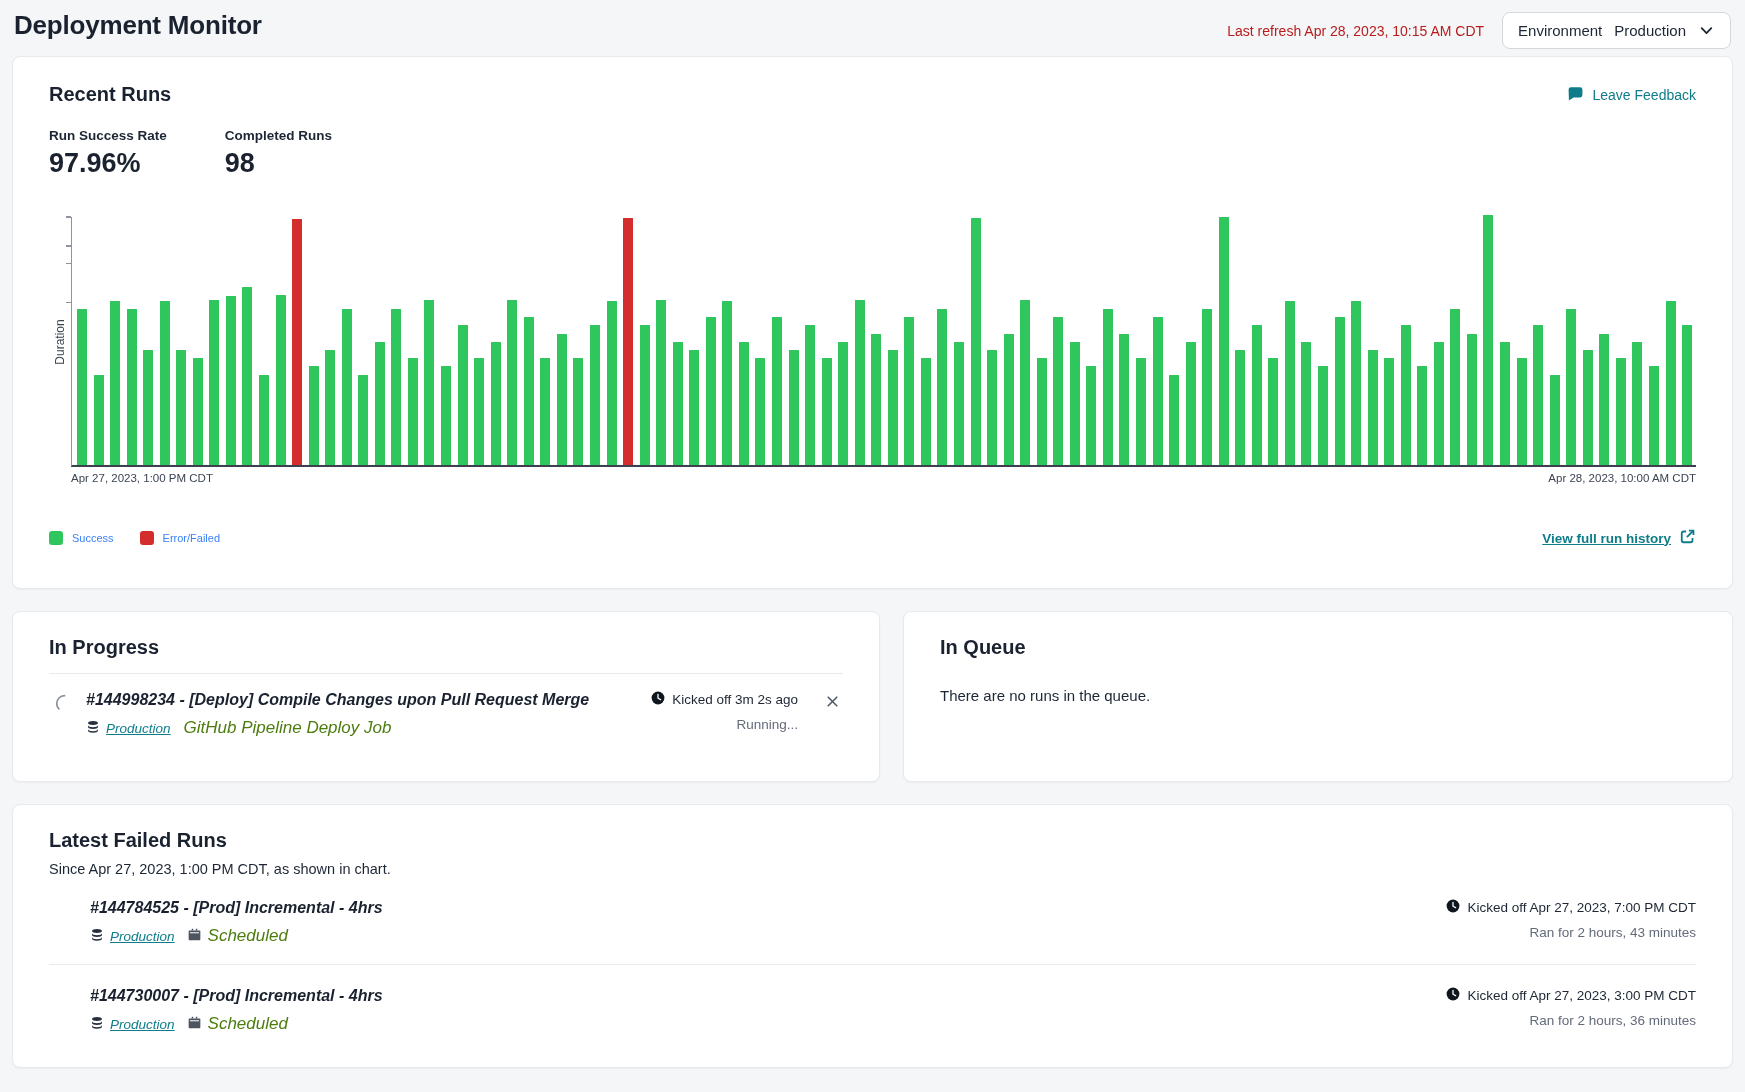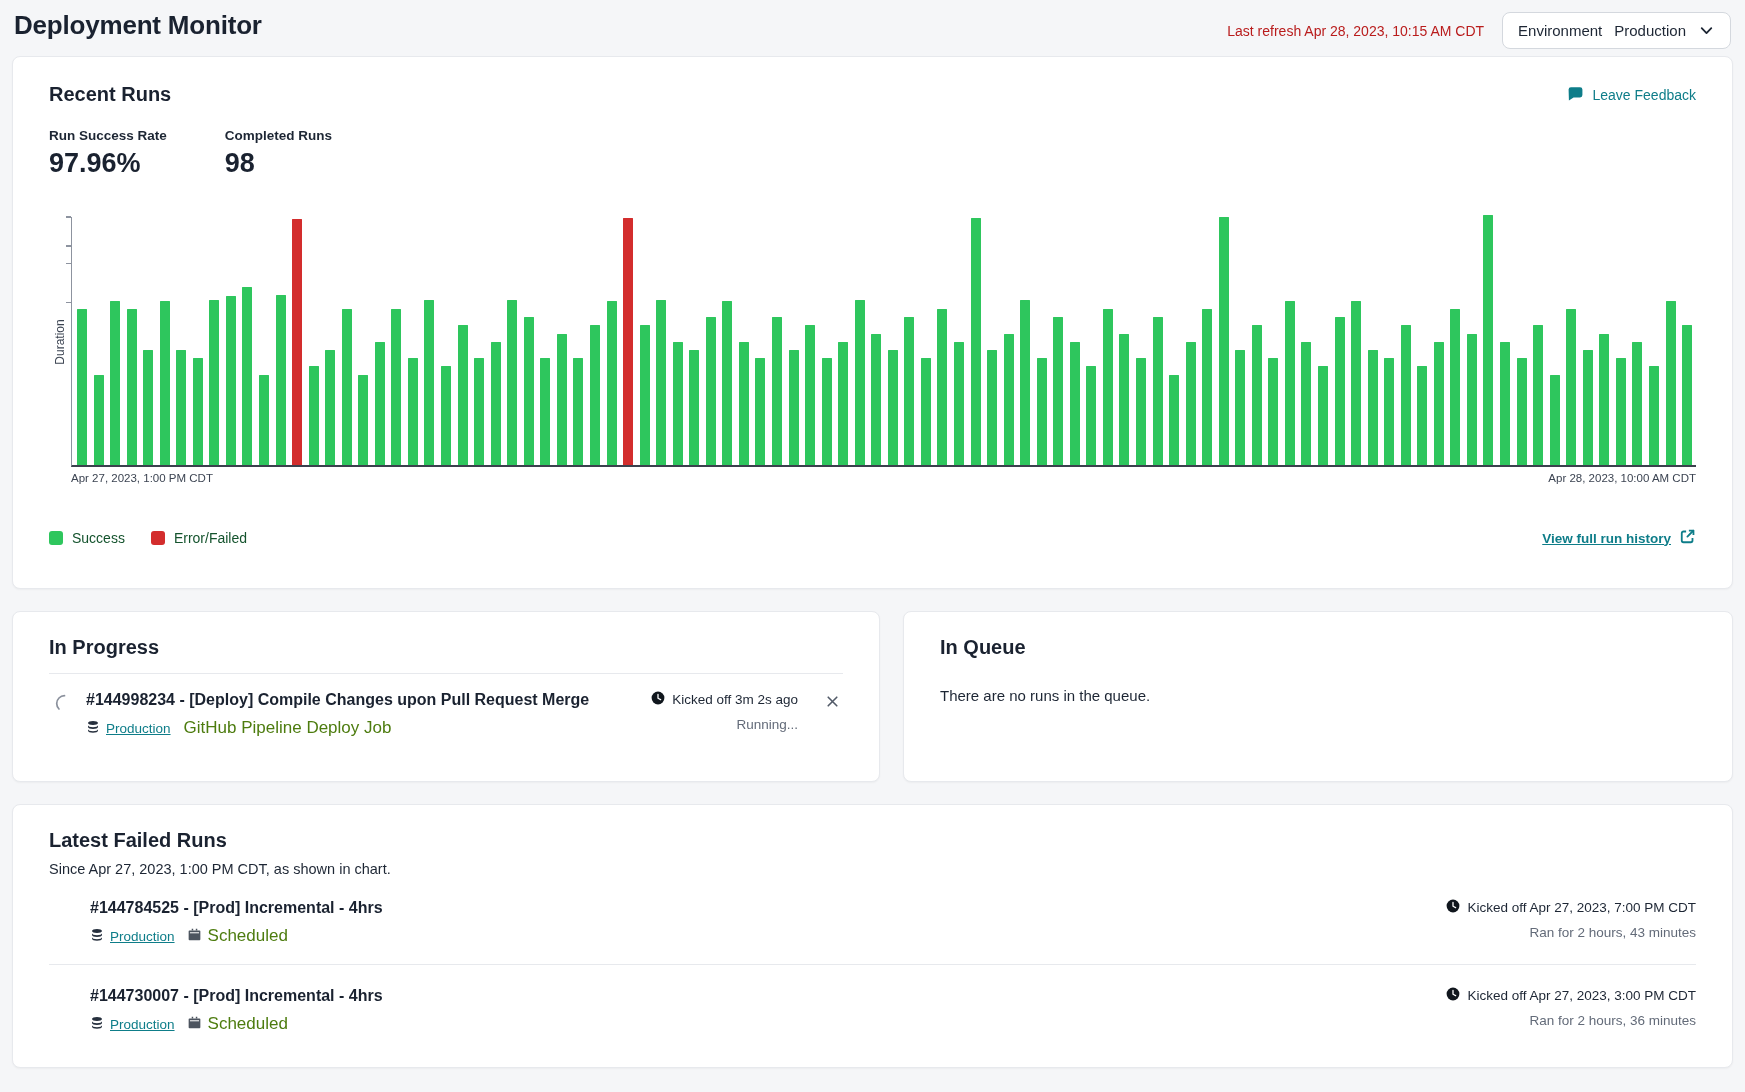--- a/index.html
+++ b/index.html
@@ -58,36 +58,36 @@
     display:flex; align-items:flex-end; justify-content:space-between;
     padding:0 3px 0 5px;
   }
   .tickmark { position:absolute; left:-6.5px; width:5px; height:1.5px; background:#8d939f; }
   .bar { width:10px; border-radius:0.5px; }
   .x-labels { display:flex; justify-content:space-between; margin-top:5px; font-size:11.5px; color:#3c4452; }
 
   .legend-row { display:flex; align-items:center; margin-top:44px; }
   .legend-item { display:flex; align-items:center; gap:9px; margin-right:26px; }
   .swatch { width:14px; height:14px; border-radius:3px; display:inline-block; }
-  .legend-label { font-size:14px; color:#14532d; }
+  .legend-label { font-size:11px; color:#3b82f6; }
   .history-link {
     margin-left:auto; display:flex; align-items:center; gap:8px;
     font-size:13.5px; font-weight:700; color:#0e7d89; text-decoration:underline; cursor:pointer;
   }
 
   .row-two { display:flex; gap:23px; }
   .card-progress { width:868px; height:171px; padding:24px 36px; }
   .card-queue { flex:1; height:171px; padding:24px 36px; }
   .divider { border:none; border-top:1px solid #e7e9ed; }
   .progress-divider { margin-top:14px; }
   .queue-empty { margin-top:28px; font-size:15px; color:#1d2634; }
 
   .run-row { display:flex; align-items:flex-start; margin-top:17px; }
   .spinner { margin:3px 12px 0 6px; }
-  .run-main { flex:1; min-width:0; }
+  .run-main { flex:1; min-width:0;font-style:italic; }
   .run-title { font-size:16px; font-weight:700; color:#1a2230; }
   .run-meta { display:flex; align-items:center; gap:13px; margin-top:9px; }
   .env-tag { display:flex; align-items:center; gap:6px; font-size:13.5px; color:#0e7d89; cursor:pointer; }
   .env-tag .tag-text { text-decoration:underline; }
   .meta-plain { display:flex; align-items:center; gap:7px; font-size:17px; color:#4d7c0f; }
   .run-right { text-align:right; margin-left:20px; }
   .kicked { display:flex; align-items:center; justify-content:flex-end; gap:7px; font-size:13.5px; color:#1d2634; }
   .sub-right { margin-top:9px; font-size:13.5px; color:#636b79; }
   .close-btn { background:none; border:none; cursor:pointer; margin-left:24px; padding:3px; }
 

